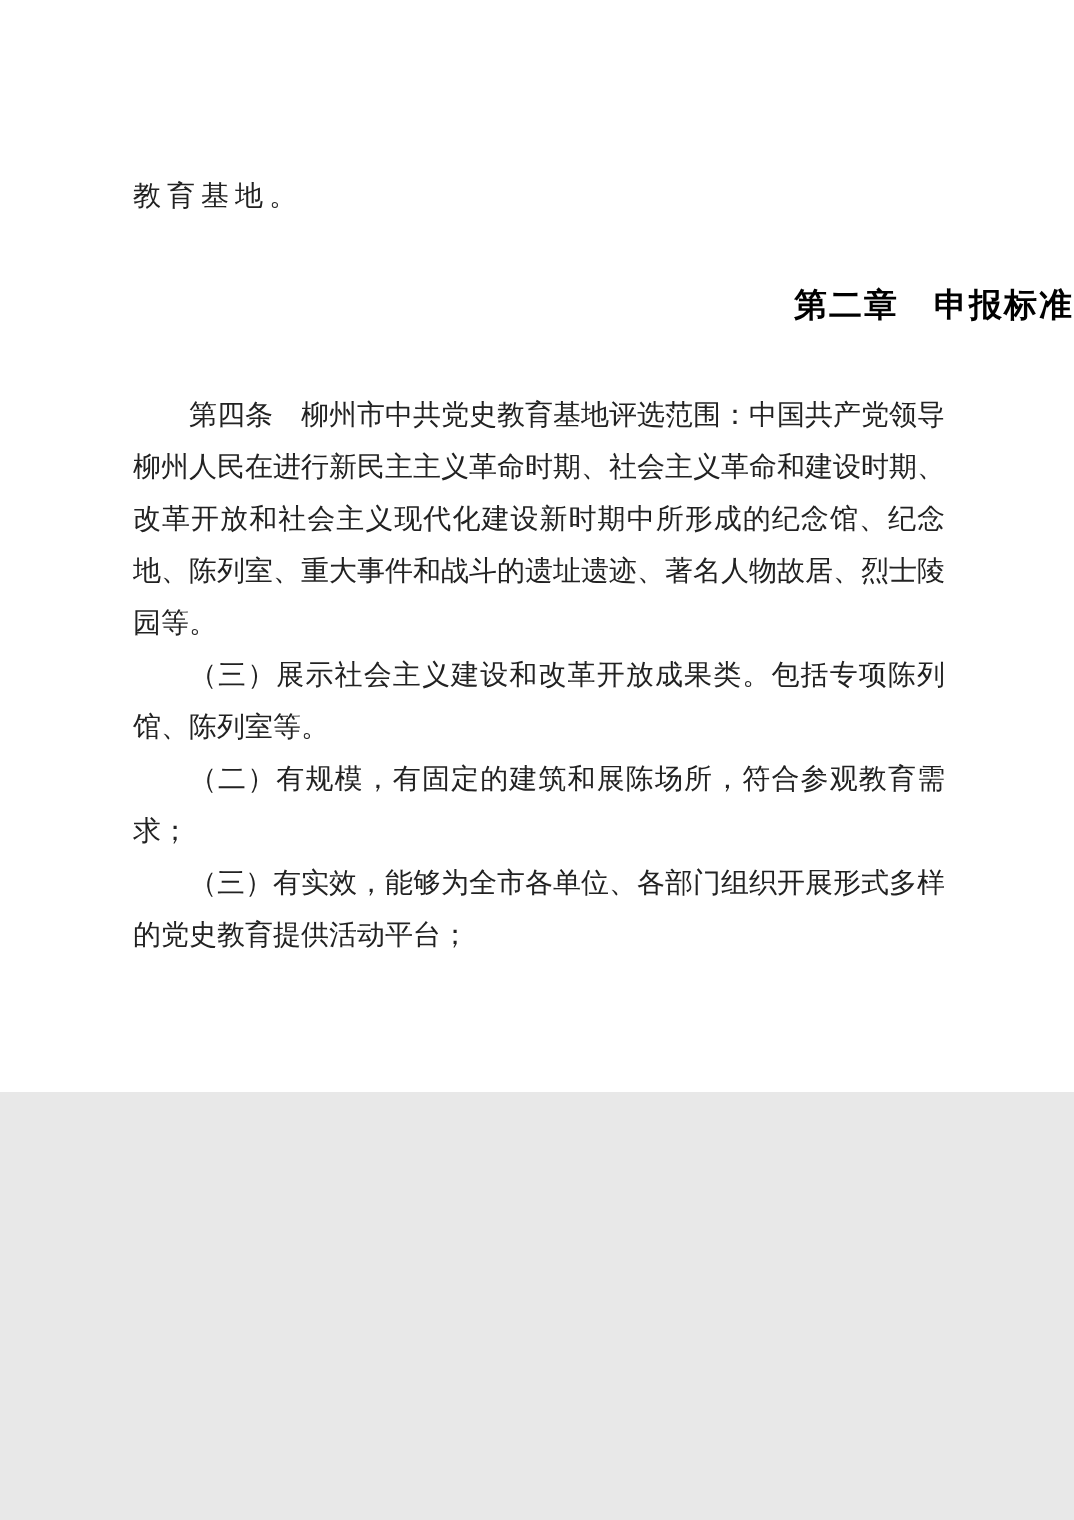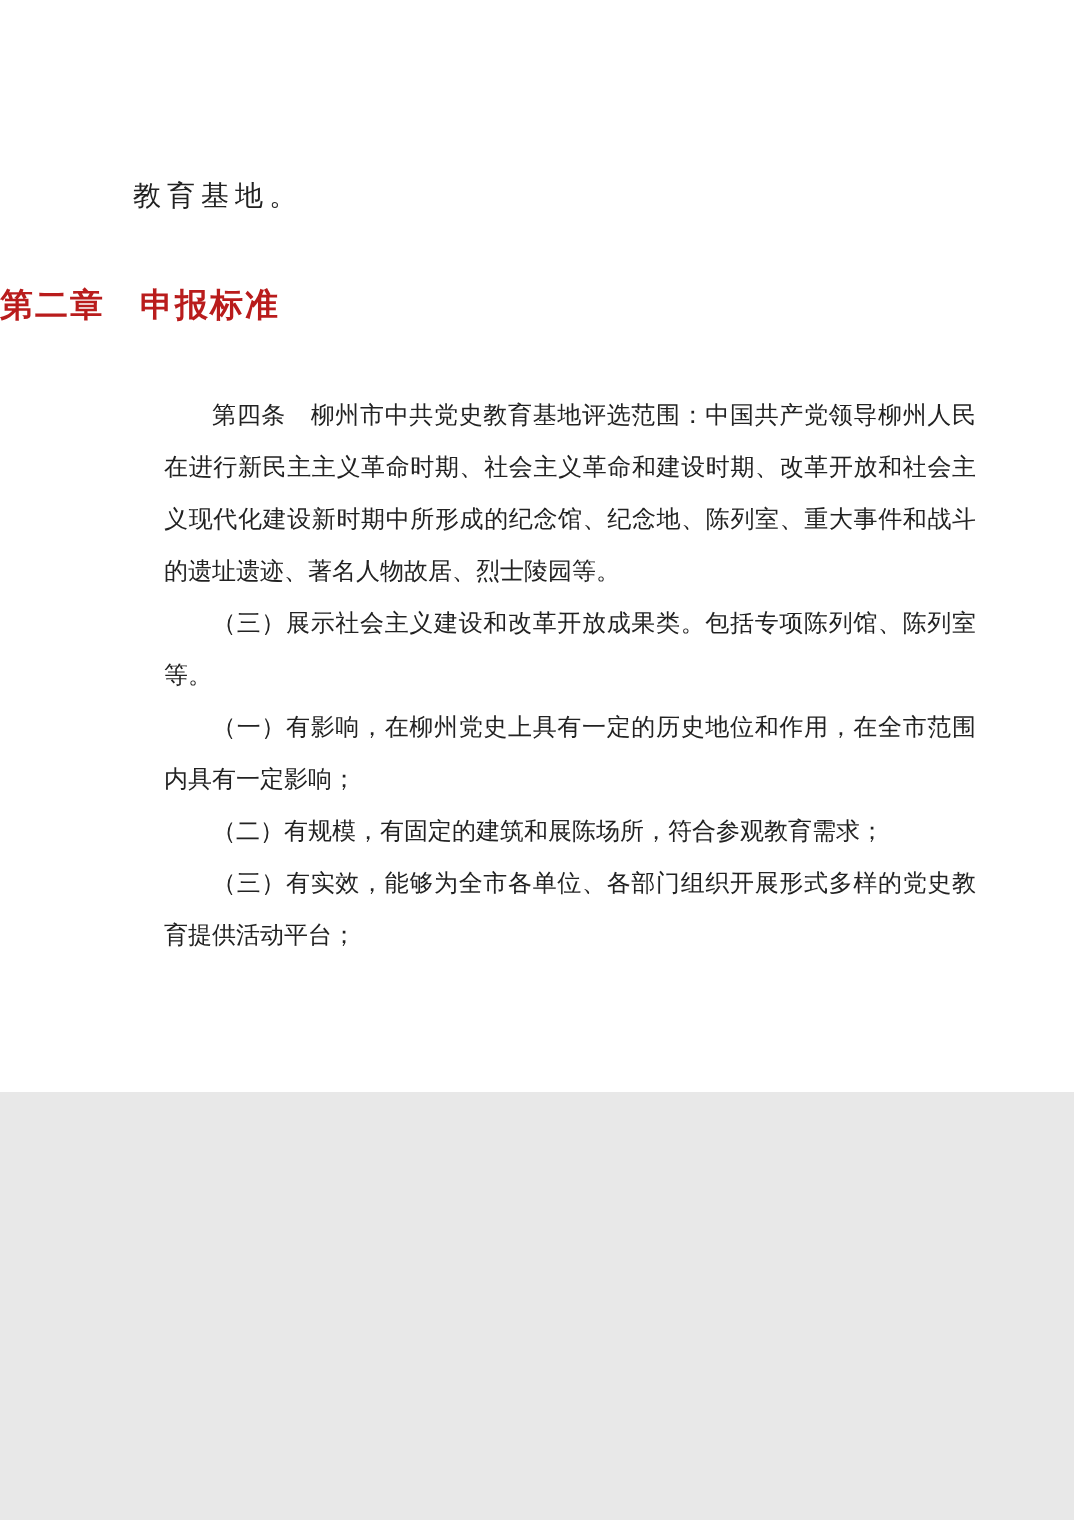--- a/index.html
+++ b/index.html
@@ -24,38 +24,37 @@
     font-size: 28px;
     line-height: 52px;
     letter-spacing: 6px;
     white-space: nowrap;
   }
   .chapter-heading {
     position: absolute;
     left: 0;
     top: 281px;
     width: 100%;
-    text-align: left;
+    text-align: right;
     font-family: "Liberation Sans", "DejaVu Sans", sans-serif;
     font-weight: 700;
     font-size: 33px;
     line-height: 48px;
-    color: #b91c1c;
+    color: #000000;
     letter-spacing: 2px;
   }
   .body-text {
     position: absolute;
     left: 133px;
     top: 389px;
     width: 812px;
-    font-size: 24px;
+    font-size: 28px;
     line-height: 52px;
     text-align: justify;
     text-justify: inter-character;
-    margin-left: 31px;
   }
   .body-text p {
     margin: 0;
     padding: 0;
     text-indent: 2em;
   }
   .page-number {
     position: absolute;
     left: 824px;
     top: 1390px;
@@ -71,20 +70,19 @@
 
 <div class="page">
 
   <div class="continuation-line">教育基地。</div>
 
   <div class="chapter-heading">第二章　申报标准</div>
 
   <div class="body-text">
     <p>第四条　柳州市中共党史教育基地评选范围：中国共产党领导柳州人民在进行新民主主义革命时期、社会主义革命和建设时期、改革开放和社会主义现代化建设新时期中所形成的纪念馆、纪念地、陈列室、重大事件和战斗的遗址遗迹、著名人物故居、烈士陵园等。</p>
     <p>（三）展示社会主义建设和改革开放成果类。包括专项陈列馆、陈列室等。</p>
-    <p>（一）有影响，在柳州党史上具有一定的历史地位和作用，在全市范围内具有一定影响；</p>
     <p>（二）有规模，有固定的建筑和展陈场所，符合参观教育需求；</p>
     <p>（三）有实效，能够为全市各单位、各部门组织开展形式多样的党史教育提供活动平台；</p>
   </div>
 
   <div class="page-number">— 3 —</div>
 
 </div>
 
 </body></html>

